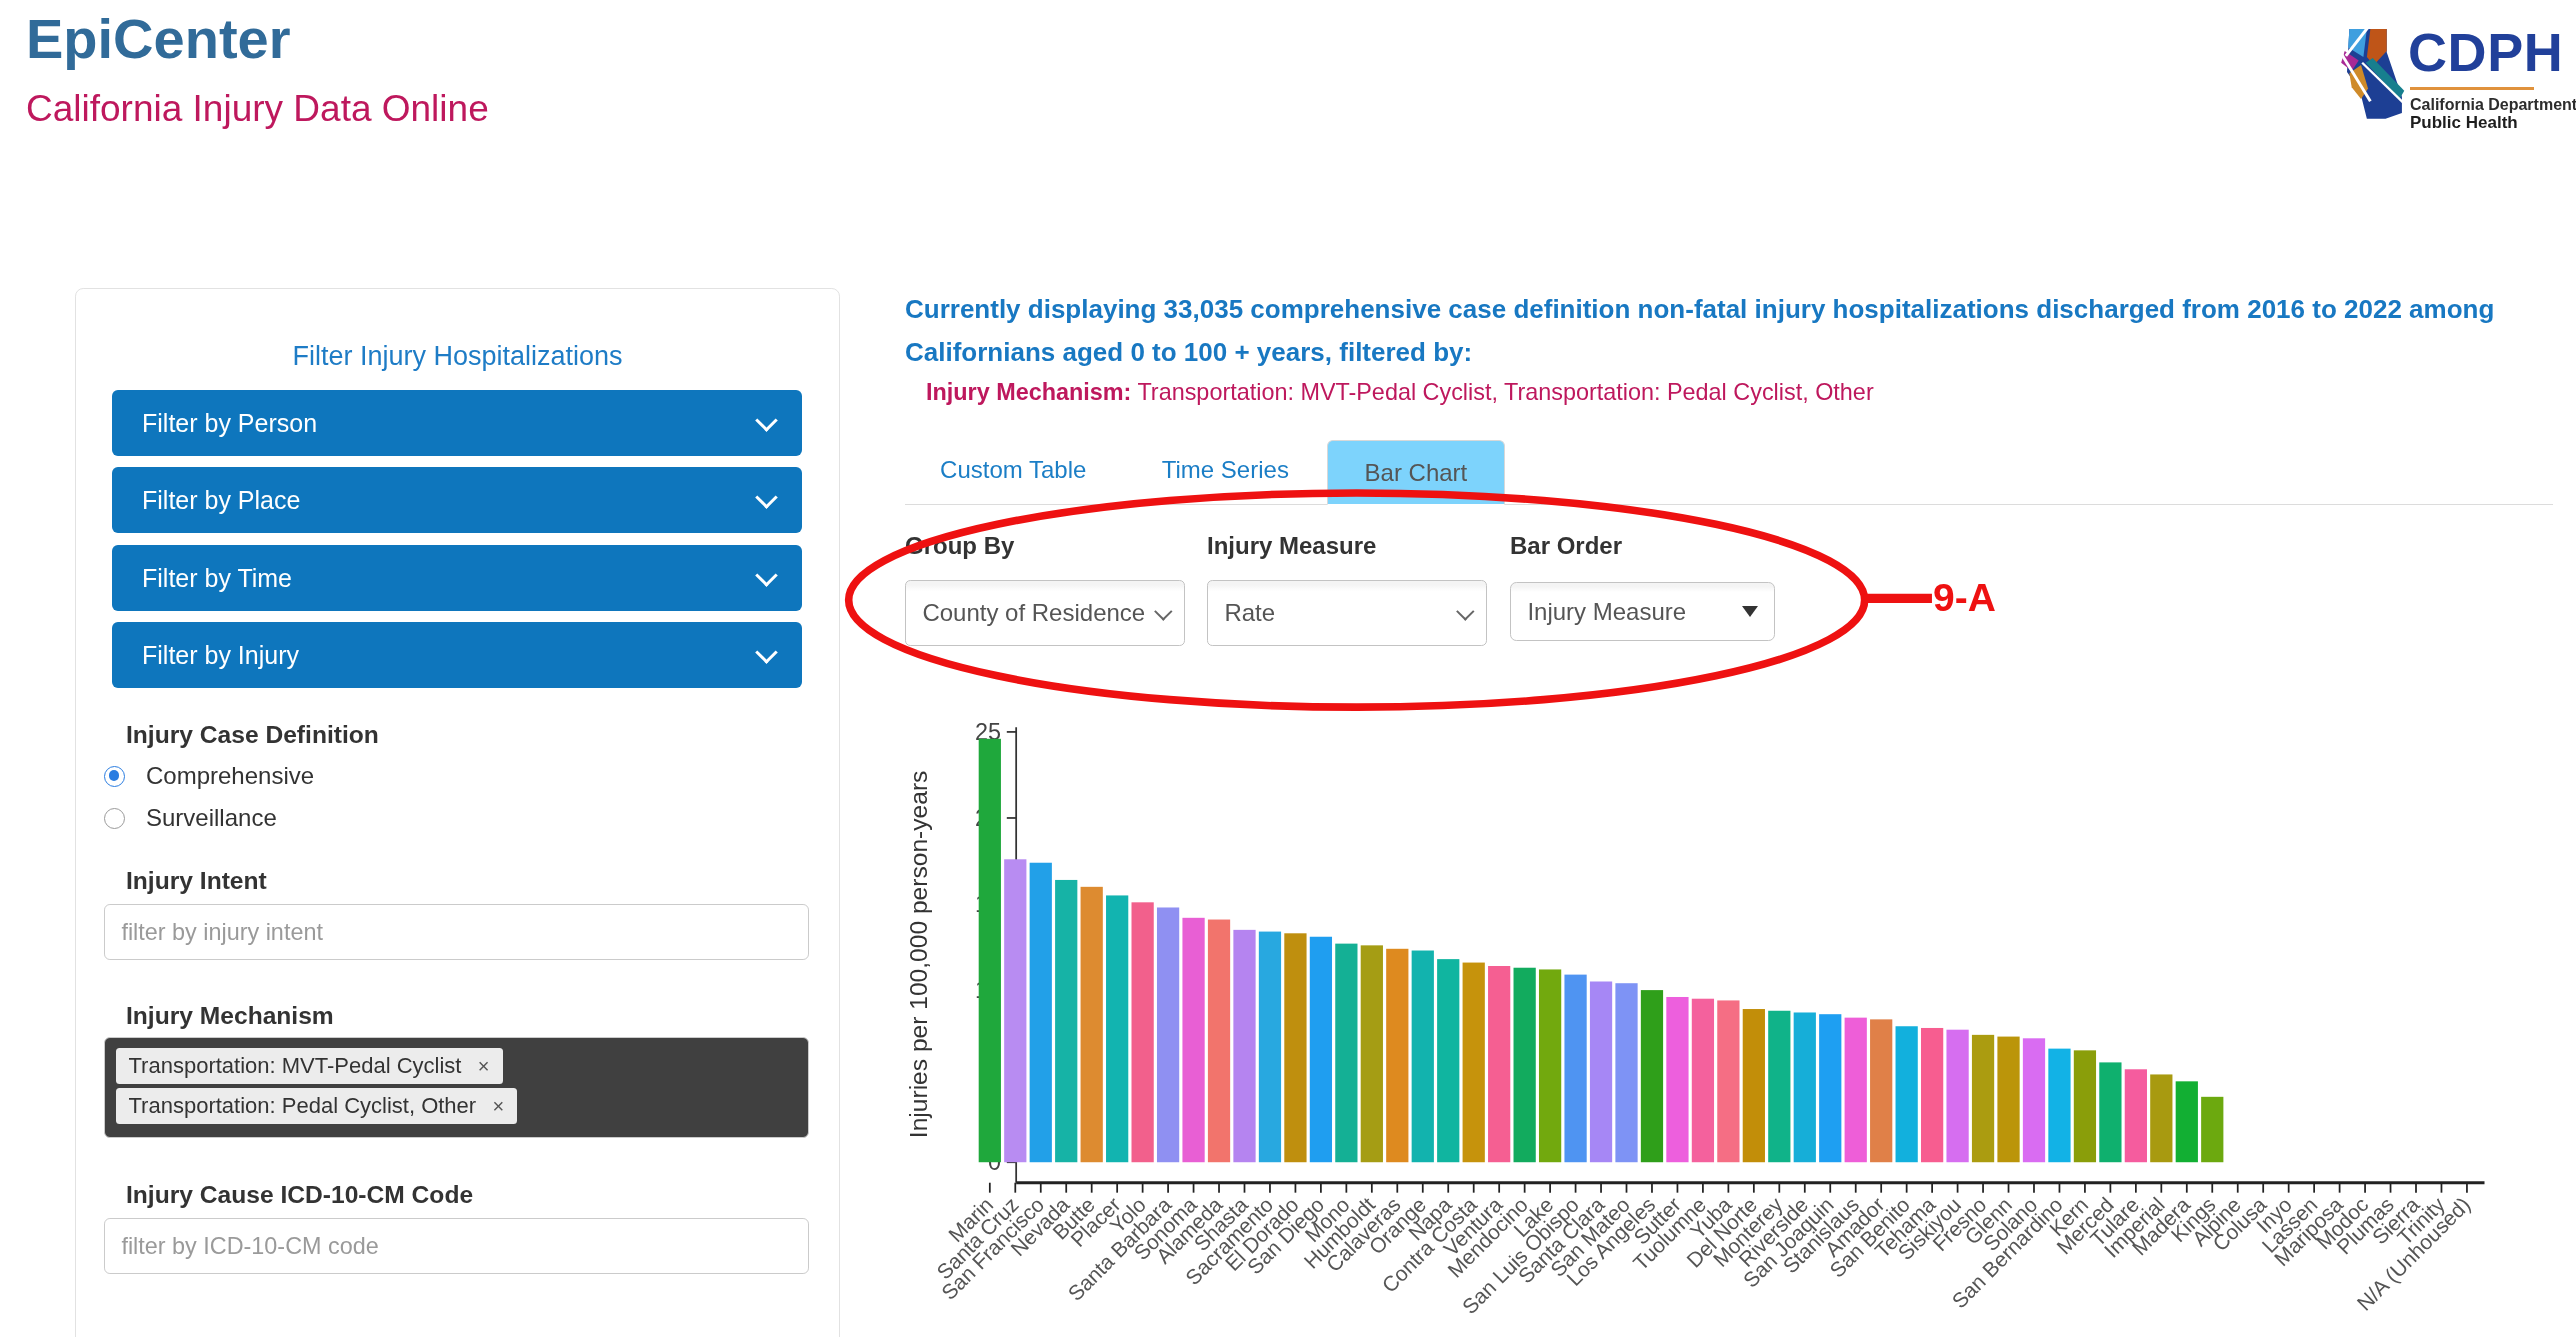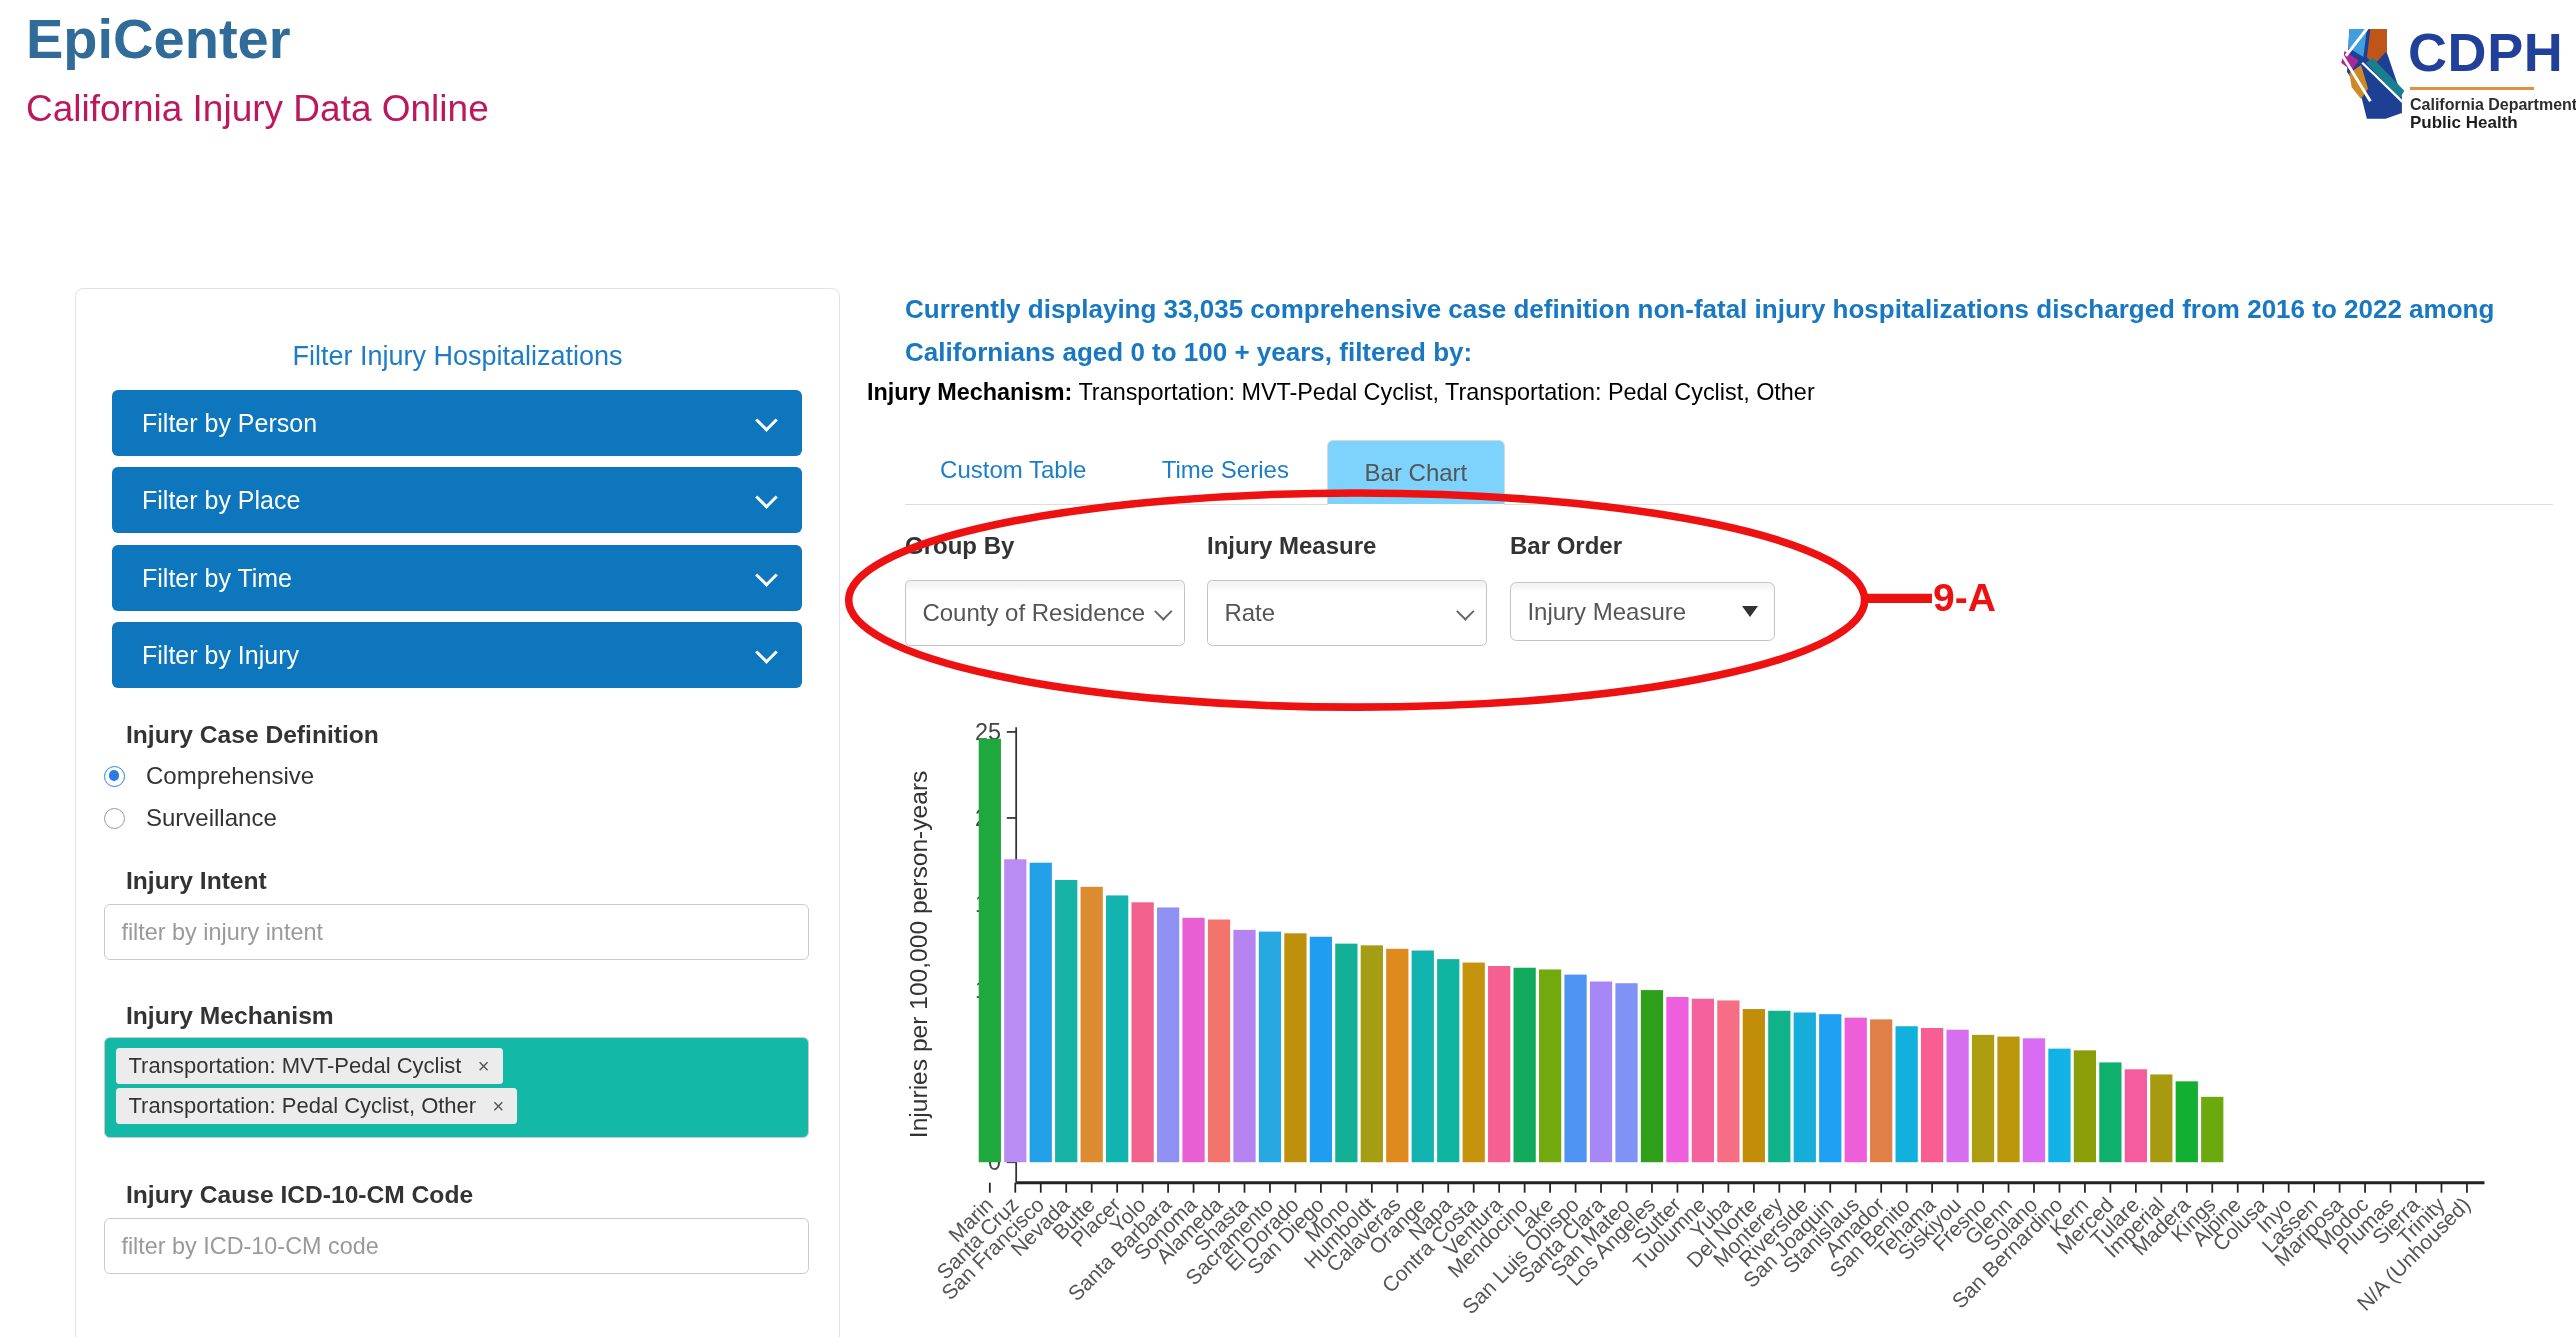--- a/index.html
+++ b/index.html
@@ -33,28 +33,28 @@
   .flabel{position:absolute;left:28px;font-size:24.6px;font-weight:bold;color:#333;white-space:nowrap;margin-left:22px;}
   .radio-row{position:absolute;left:28px;display:flex;align-items:center;text-align:right;}
   .radio{width:21px;height:21px;border:1.8px solid #9a9a9a;border-radius:50%;background:#fff;box-sizing:border-box;}
   .radio.checked{border:1.8px solid #2a7de1;position:relative;}
   .radio.checked::after{content:"";position:absolute;left:3.5px;top:3.5px;width:10.5px;height:10.5px;border-radius:50%;background:#2a7de1;}
   .radio-label{margin-left:21px;font-size:24px;color:#333;}
   .tinput{position:absolute;left:28px;width:705px;height:56px;border:1.2px solid #cbcbcb;border-radius:5.9px;
           font-size:23.4px;color:#333;padding:0 16.4px;box-sizing:border-box;font-family:"Liberation Sans",sans-serif;background:#fff;}
   .tinput::placeholder{color:#9a9a9a;}
   .tagbox{position:absolute;left:28px;width:705px;height:101px;border:1.2px solid #cbcbcb;border-radius:5.9px;
-          box-sizing:border-box;padding:8.2px 10.5px;background:#14b8a6;}
+          box-sizing:border-box;padding:8.2px 10.5px;background:#404040;}
   .pill{display:inline-flex;align-items:center;background:#ececec;border-radius:3.5px;font-size:22px;color:#333;
         padding:4.7px 13px;margin:2.3px 0;white-space:nowrap;}
   .pill .x{margin-left:16.4px;font-size:20px;color:#555;cursor:pointer;}
 
   
   .summary{position:absolute;left:905px;top:288px;width:1674px;font-size:26px;font-weight:bold;color:#1878c2;line-height:43px;}
-  .mechline{position:absolute;left:867px;top:379px;font-size:23.4px;color:#000000;}
+  .mechline{position:absolute;left:926px;top:379px;font-size:23.4px;color:#be185d;}
   .mechline b{font-weight:bold;}
 
   .tabsrow{position:absolute;left:905px;top:436px;width:1648px;height:68px;border-bottom:1.2px solid #dcdcdc;
            display:flex;align-items:flex-end;}
   .tablink{font-size:24px;color:#1b7ec6;padding:0 11.7px;margin:0 26px 20px 26px;cursor:pointer;white-space:nowrap;}
   .tablink:first-child{margin-left:23.4px;}
   .tabactive{font-size:24px;color:#555;background:#7dd3fc;border:1.2px solid #d8d8d8;border-bottom:1.2px solid #fff;
            border-radius:5.9px 5.9px 0 0;padding:17.6px 37px;margin-bottom:-1.2px;cursor:default;white-space:nowrap;}
 
   .ctl-label{position:absolute;font-size:24px;font-weight:bold;color:#333;white-space:nowrap;}

